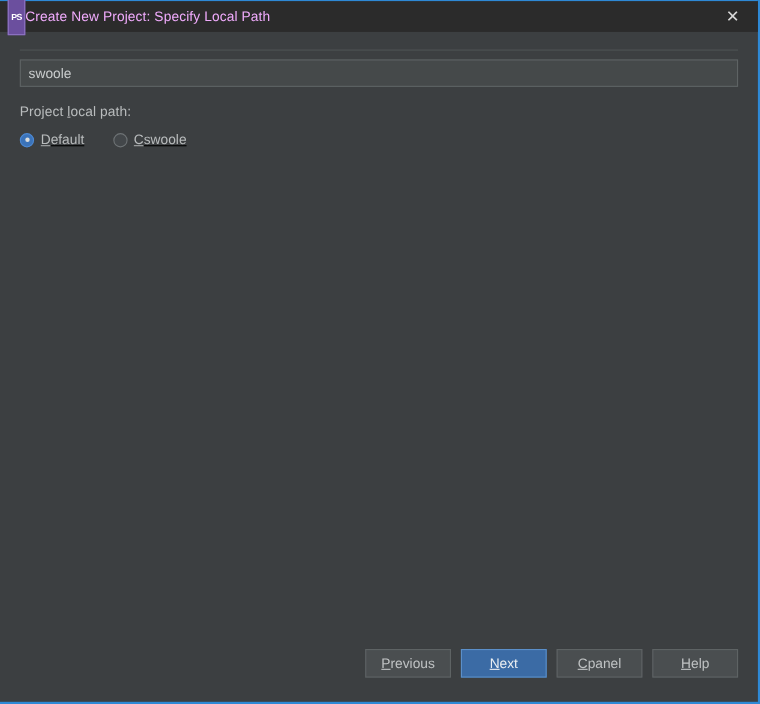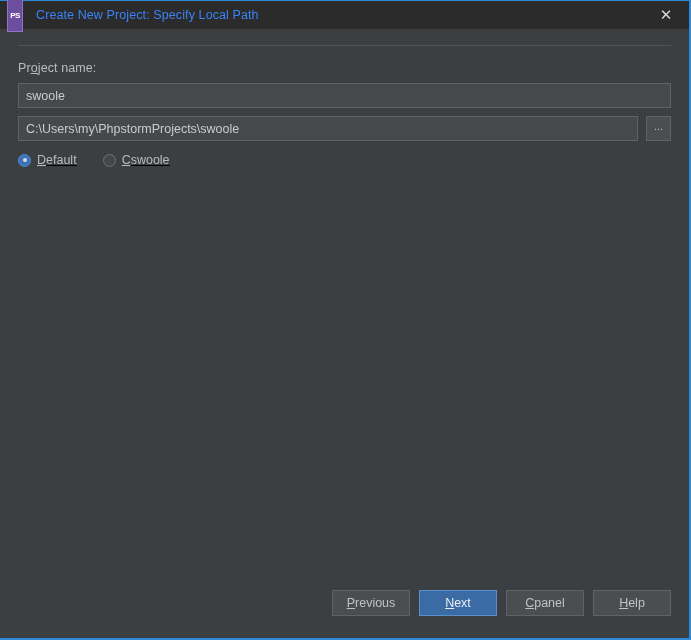--- a/index.html
+++ b/index.html
@@ -46,22 +46,22 @@
     align-items: center;
     justify-content: center;
     color: #ffffff;
     font-size: 8px;
     font-weight: bold;
     letter-spacing: -0.5px;
     font-family: "Liberation Sans", sans-serif;
     flex: none;
   }
   #title-text {
-    margin-left: 13px;
-    color: #3b82f6;
+    margin-left: 0;
+    color: #f0abfc;
     font-size: 12.5px;
     white-space: nowrap;
     letter-spacing: 0.1px;
   }
   #titlebar-spacer { flex: 1 1 auto; }
   #close-button {
     width: 46px;
     height: 28px;
     display: flex;
     align-items: center;
@@ -249,33 +249,27 @@
     <div id="close-button">
       <span>✕</span>
     </div>
   </div>
 
   <div id="content">
 
 
     <div class="hr"></div>
 
-    <div class="field-label"><span>Pr</span><u>o</u><span>ject name:</span></div>
 
     <div class="input-row">
       <input class="text-input" type="text" value="swoole" style="">
     </div>
 
-
-    <div class="input-row">
-      <input class="text-input" type="text" value="C:\Users\my\PhpstormProjects\swoole" style="">
-      <div class="browse-button">
-        <span>...</span>
-      </div>
-    </div>
+    <div class="field-label"><span>Project </span><u>l</u><span>ocal path:</span></div>
+
 
 
     <div class="radio-row">
       <div class="radio-opt">
         <span class="radio-mark on"></span>
         <span class="radio-label"><u>D</u><span>efault</span></span>
       </div>
       <div class="radio-opt">
         <span class="radio-mark off"></span>
         <span class="radio-label"><u>C</u><span>swoole</span></span>

